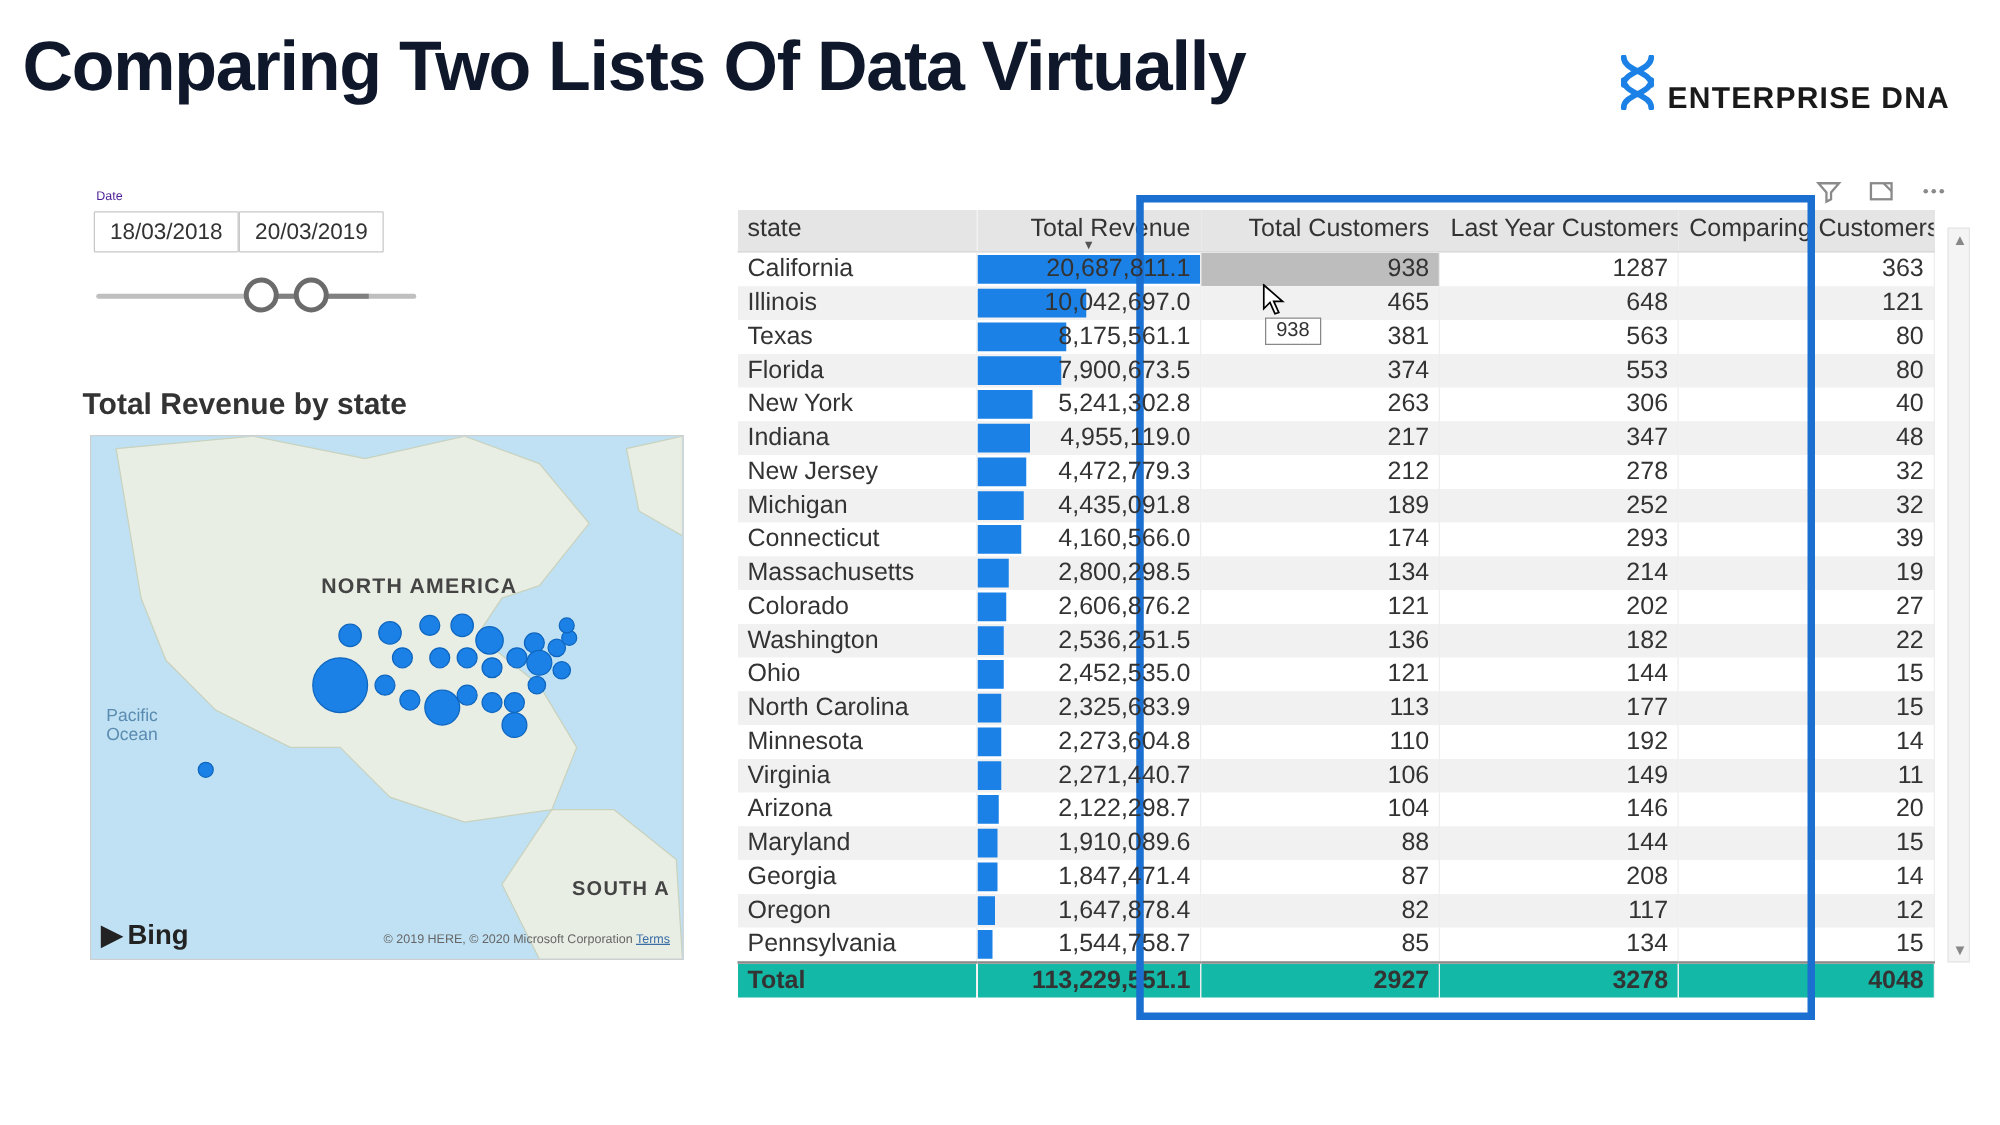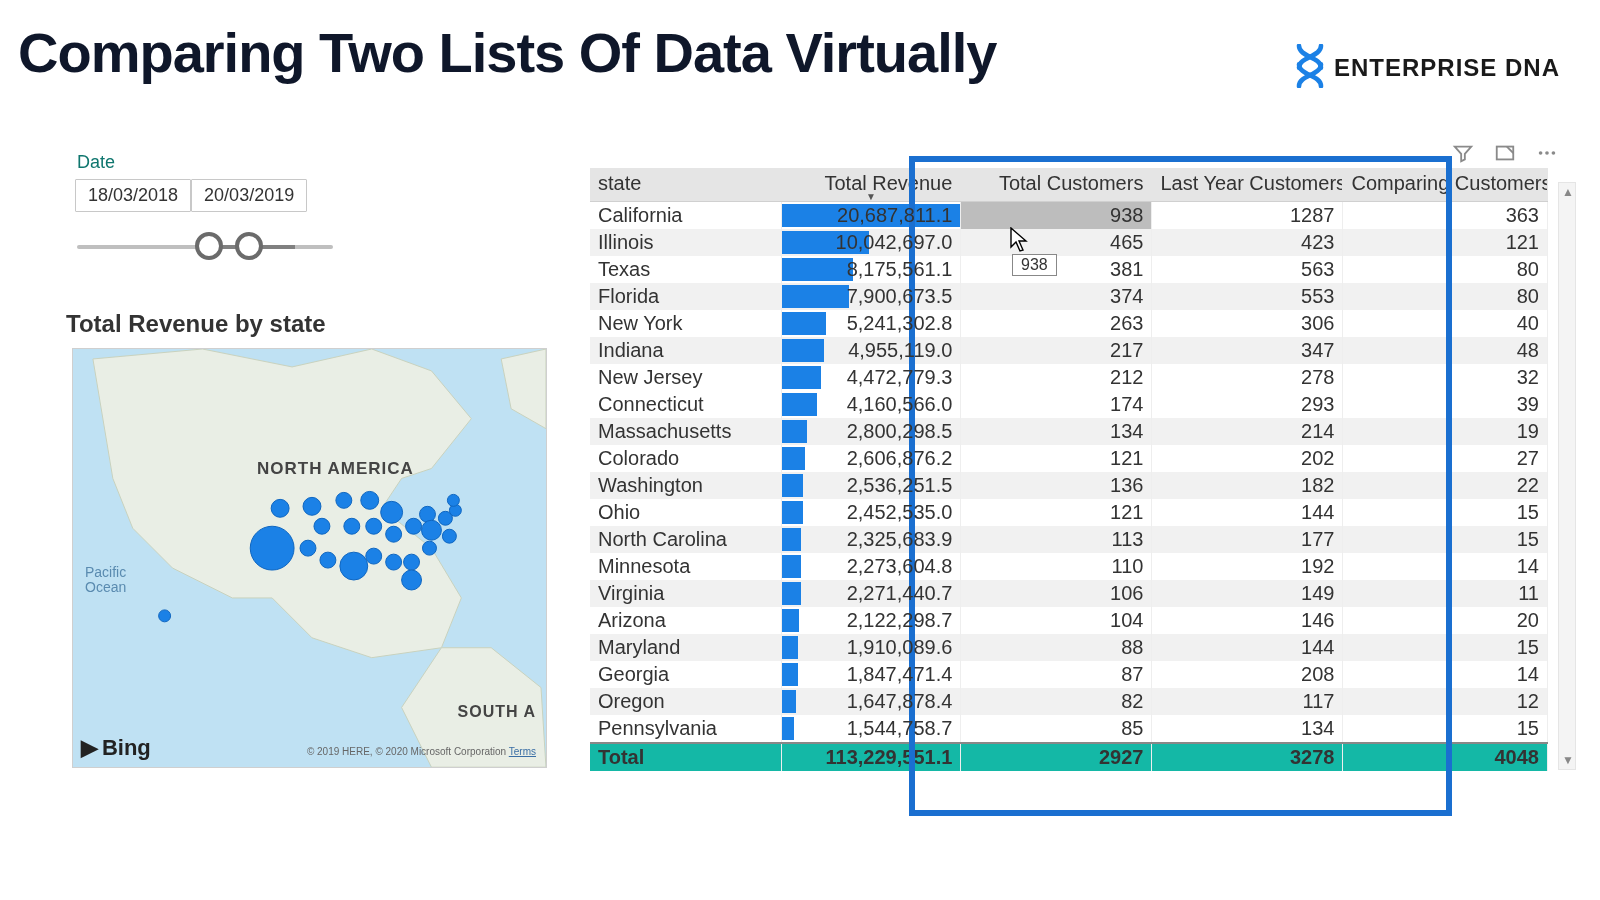--- a/index.html
+++ b/index.html
@@ -9,27 +9,27 @@
     font-family: "Segoe UI", Arial, sans-serif;
     color:#333; overflow:hidden;
   }
 
   
   .title-row { position:absolute; left:18px; top:20px; right:18px; }
   .page-title {
     font-size:56px; font-weight:800; color:#0f172a; letter-spacing:-1px;
     filter: blur(0.3px);
   }
-  .brand { position:absolute; right:40px; top:44px; display:flex; align-items:center; gap:2px; }
+  .brand { position:absolute; right:40px; top:44px; display:flex; align-items:flex-end; gap:2px; }
   .brand svg { width:44px; height:44px; }
   .brand-text { font-weight:800; font-size:24px; letter-spacing:1px; color:#1a1a1a; }
 
   
   .date-slicer { position:absolute; left:75px; top:152px; width:260px; }
-  .date-label { font-size:18px; color:#0f766e; margin:0 0 6px 2px; }
+  .date-label { font-size:10px; color:#4c1d95; margin:0 0 6px 2px; }
   .date-boxes { display:flex; gap:0; }
   .date-box {
     border:1px solid #c8c8c8; padding:5px 12px; font-size:18px; color:#333;
     background:#fff; border-radius:1px;
   }
   .slider-track {
     position:relative; margin:20px 2px 0 2px; height:28px;
   }
   .slider-track .line {
     position:absolute; left:0; right:0; top:13px; height:4px; background:#bfbfbf; border-radius:2px;
@@ -266,21 +266,21 @@
           <td>California</td>
           <td class="num rev-cell"><div class="rev-bar" style="width: 100%;"></div><span class="rev-val">20,687,811.1</span></td>
           <td class="num" style="background: rgb(189, 189, 189);">938</td>
           <td class="num">1287</td>
           <td class="num">363</td>
         </tr>
         <tr class="odd">
           <td>Illinois</td>
           <td class="num rev-cell"><div class="rev-bar" style="width: 49%;"></div><span class="rev-val">10,042,697.0</span></td>
           <td class="num">465</td>
-          <td class="num">423</td>
+          <td class="num">648</td>
           <td class="num">121</td>
         </tr>
         <tr class="even">
           <td>Texas</td>
           <td class="num rev-cell"><div class="rev-bar" style="width: 40%;"></div><span class="rev-val">8,175,561.1</span></td>
           <td class="num">381</td>
           <td class="num">563</td>
           <td class="num">80</td>
         </tr>
         <tr class="odd">
@@ -302,20 +302,27 @@
           <td class="num rev-cell"><div class="rev-bar" style="width: 24%;"></div><span class="rev-val">4,955,119.0</span></td>
           <td class="num">217</td>
           <td class="num">347</td>
           <td class="num">48</td>
         </tr>
         <tr class="even">
           <td>New Jersey</td>
           <td class="num rev-cell"><div class="rev-bar" style="width: 22%;"></div><span class="rev-val">4,472,779.3</span></td>
           <td class="num">212</td>
           <td class="num">278</td>
+          <td class="num">32</td>
+        </tr>
+        <tr class="odd">
+          <td>Michigan</td>
+          <td class="num rev-cell"><div class="rev-bar" style="width: 21%;"></div><span class="rev-val">4,435,091.8</span></td>
+          <td class="num">189</td>
+          <td class="num">252</td>
           <td class="num">32</td>
         </tr>
         <tr class="even">
           <td>Connecticut</td>
           <td class="num rev-cell"><div class="rev-bar" style="width: 20%;"></div><span class="rev-val">4,160,566.0</span></td>
           <td class="num">174</td>
           <td class="num">293</td>
           <td class="num">39</td>
         </tr>
         <tr class="odd">

